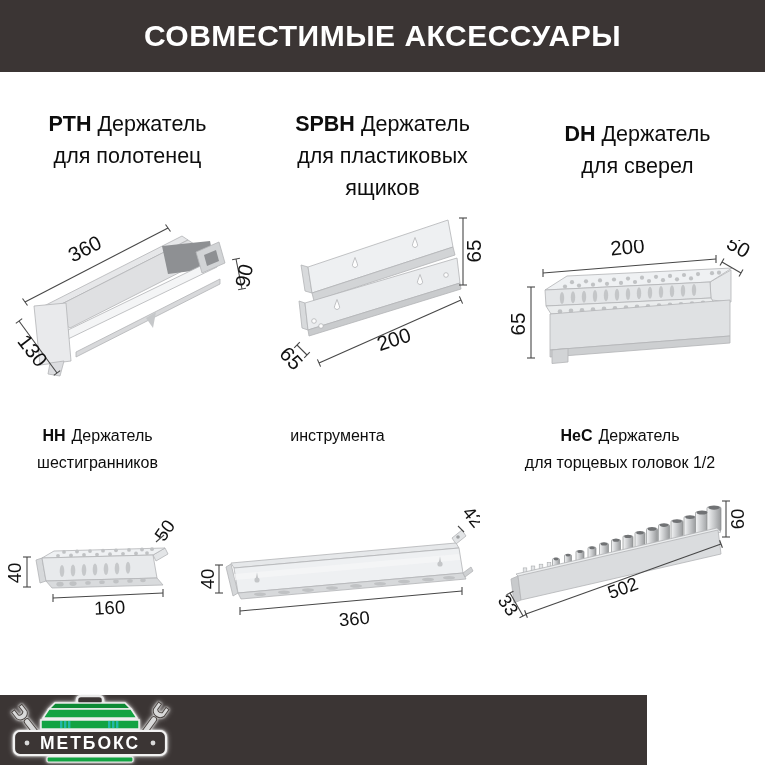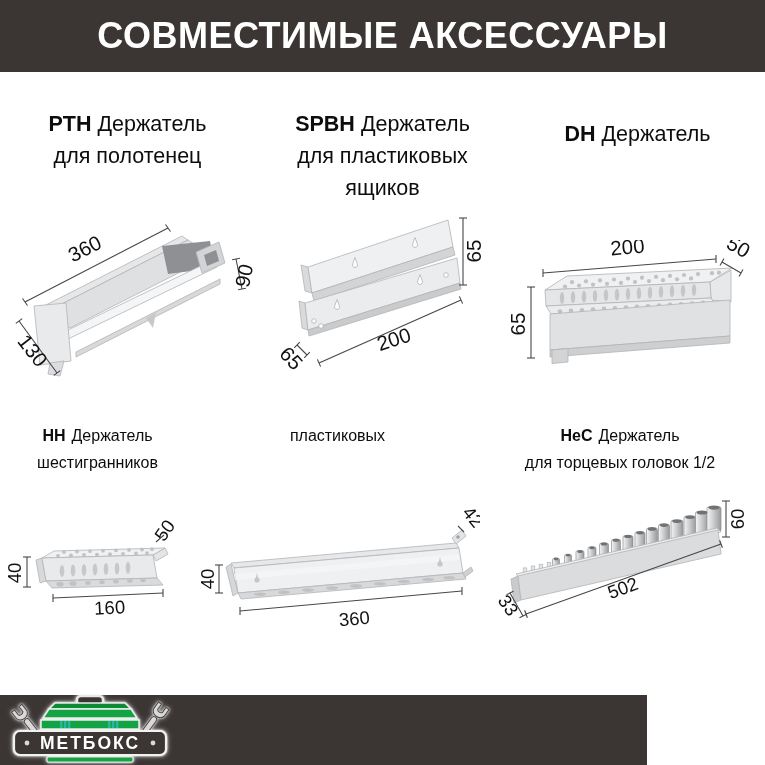--- a/index.html
+++ b/index.html
@@ -2,21 +2,21 @@
 <html style="--bar: #3b3534; --logo-green: #12a342; --logo-green-dark: #0c8a34; --logo-teal: #23b8a8;"><head>
 <meta charset="utf-8">
 <style>
   html,body{margin:0;padding:0;}
   body{width:765px;height:765px;background:#ffffff;overflow:hidden;
        font-family:"Liberation Sans", sans-serif;}
   .page{position:relative;width:765px;height:765px;background:#fff;}
 
   .topbar{position:absolute;left:0;top:0;width:765px;height:72px;
           background:var(--bar,#3b3534);display:flex;align-items:center;justify-content:center;}
-  .topbar h1{margin:0;color:#fff;font-size:36px;font-weight:bold;letter-spacing:.5px;}
+  .topbar h1{margin:0;color:#fff;font-size:30px;font-weight:bold;letter-spacing:.5px;}
 
   .ptitle{position:absolute;text-align:center;color:#0d0d0d;}
   .ptitle .tl{white-space:nowrap;}
   .r1 .tl{font-size:21.5px;line-height:32px;}
   .r2 .tl{font-size:16px;line-height:27px;}
   .ptitle .code{font-weight:bold;margin-right:6px;}
 
   .draw{position:absolute;}
   .shape{stroke:#b2b4b6;stroke-width:.8;}
   .dimline{stroke:#474747;stroke-width:1.1;fill:none;}
@@ -46,28 +46,29 @@
     <div class="tl"><span class="code">PTH</span><span>Держатель</span></div>
     <div class="tl">для полотенец</div>
   </div>
   <div class="ptitle r1" style="left:255px;top:108px;width:255px">
     <div class="tl"><span class="code">SPBH</span><span>Держатель</span></div>
     <div class="tl">для пластиковых</div>
     <div class="tl">ящиков</div>
   </div>
   <div class="ptitle r1" style="left:510px;top:118px;width:255px">
     <div class="tl"><span class="code">DH</span><span>Держатель</span></div>
+    <div class="tl">для сверел</div>
   </div>
 
   <div class="ptitle r2" style="left:0;top:422px;width:195px">
     <div class="tl"><span class="code">HH</span><span>Держатель</span></div>
     <div class="tl">шестигранников</div>
   </div>
   <div class="ptitle r2" style="left:200px;top:422px;width:275px">
-    <div class="tl">пластиковых</div>
+    <div class="tl">инструмента</div>
   </div>
   <div class="ptitle r2" style="left:465px;top:422px;width:310px">
     <div class="tl"><span class="code">HeC</span><span>Держатель</span></div>
     <div class="tl">для торцевых головок 1/2</div>
   </div>
 
   <svg class="draw" style="left:0;top:222px" width="255" height="180" viewBox="0 0 255 180">
     <polygon class="shape" points="40,86 182,14 188,18 46,90" fill="#e6e7e9"></polygon>
     <polygon class="shape" points="46,90 188,18 212,34 70,106" fill="#dfe0e2"></polygon>
     <polygon points="162,24 210,19 215,46 168,52" fill="#8e9093" stroke="none"></polygon>

